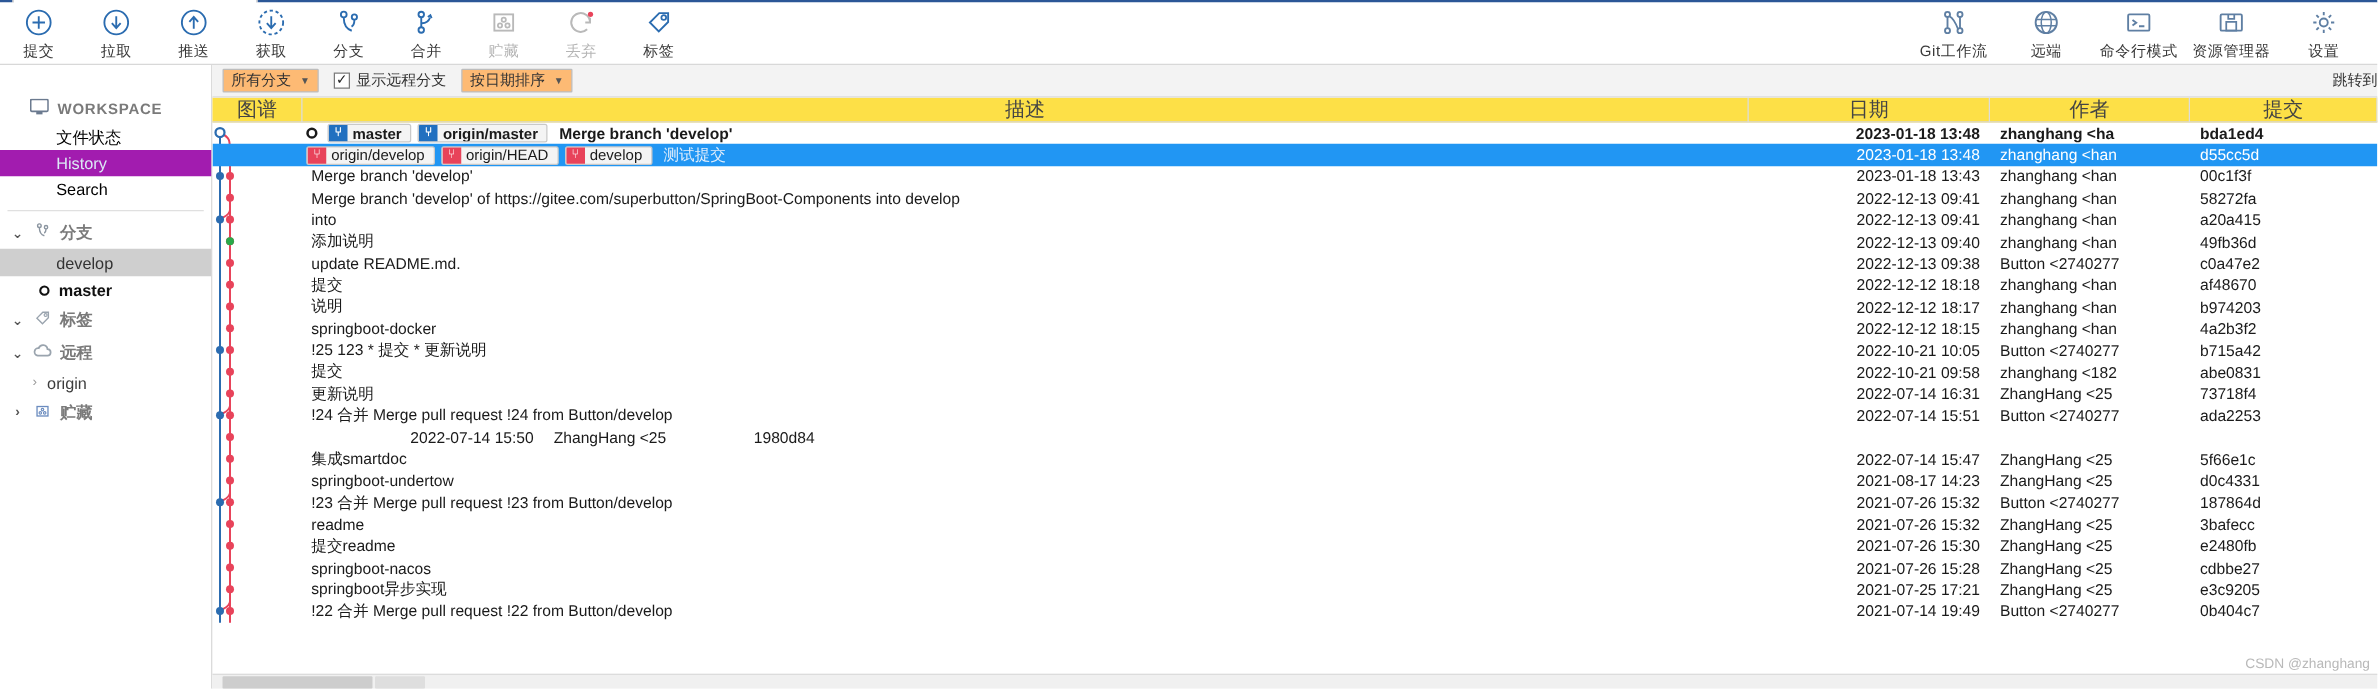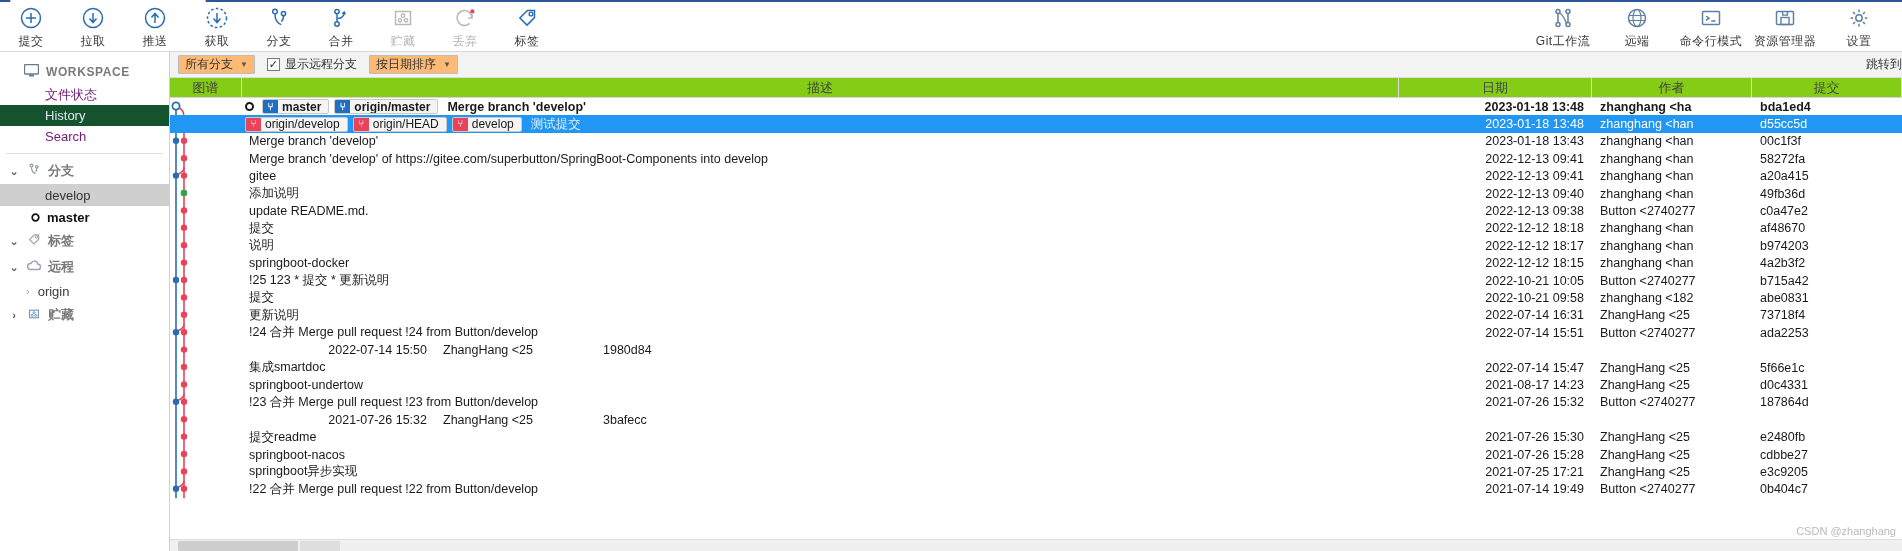--- a/index.html
+++ b/index.html
@@ -38,28 +38,28 @@
   .tb-right .tb-btn .lb { white-space: nowrap; }
 
   
   #sidebar {
     position: absolute; top: 52px; left: 0; width: 170px; height: 499px;
     background: #ffffff; border-right: 1px solid #d0d0d0;
     font-size: 13px; color: #333;
   }
   .sb-head {
     display: flex; align-items: center; gap: 7px;
-    height: 24px; padding-left: 24px; margin-top: 8px;
+    height: 24px; padding-left: 24px; margin-top: 23px;
     font-weight: bold; color: #7a7a7a; font-size: 12px; letter-spacing: .6px;
   }
   .sb-item {
     height: 21px; display: flex; align-items: center;
-    padding-left: 45px; color: #701a75; cursor: pointer; font-size: 13px;
-  }
-  .sb-item.selected { background: #14532d; color: #dce9f5; }
+    padding-left: 45px; color: #000000; cursor: pointer; font-size: 13px;
+  }
+  .sb-item.selected { background: #a21caf; color: #dce9f5; }
   .sb-item.shaded { background: #cfcfcf; color: #333; }
   .sb-sep { height: 1px; background: #e0e0e0; margin: 6px 6px 4px 6px; }
   .sb-group {
     height: 26px; display: flex; align-items: center; gap: 6px;
     padding-left: 8px; color: #7a7a7a; font-weight: bold; font-size: 13px; cursor: pointer;
   }
   .sb-group .chev { width: 12px; text-align: center; font-size: 11px; color: #555; }
   .sb-branch {
     height: 22px; display: flex; align-items: center; gap: 7px;
     padding-left: 31px; font-size: 13px; cursor: pointer;
@@ -91,22 +91,22 @@
     display: flex; align-items: center; justify-content: center;
     font-size: 11px; color: #222; line-height: 1;
   }
   .jumpto {
     position: absolute; right: 0px; top: 4px;
     font-size: 12px; color: #333; white-space: nowrap; cursor: pointer;
   }
 
   
   #tablehead {
-    height: 20px; background: #84cc16; border-bottom: 1px solid #d6d6d6;
-    display: flex; font-size: 13px; color: #444;
+    height: 20px; background: #fde047; border-bottom: 1px solid #d6d6d6;
+    display: flex; font-size: 16px; color: #444;
   }
   #tablehead .th {
     display: flex; align-items: center; justify-content: center;
     border-right: 1px solid #dcdcdc; height: 20px; cursor: pointer;
   }
   .col-graph { width: 72px; }
   .col-desc  { width: 1157px; text-align: right; }
   .col-date  { width: 193px; }
   .col-auth  { width: 160px; }
   .col-hash  { width: 150px; }
@@ -500,21 +500,21 @@
           <div class="cell c-desc">
             <span class="msg">Merge branch 'develop' of https://gitee.com/superbutton/SpringBoot-Components into develop</span>
           </div>
           <div class="cell c-date">2022-12-13 09:41</div>
           <div class="cell c-auth">zhanghang &lt;han</div>
           <div class="cell c-hash">58272fa</div>
         </div>
         <div class="row">
           <div class="cell c-graph"></div>
           <div class="cell c-desc">
-            <span class="msg">gitee</span>
+            <span class="msg">into</span>
           </div>
           <div class="cell c-date">2022-12-13 09:41</div>
           <div class="cell c-auth">zhanghang &lt;han</div>
           <div class="cell c-hash">a20a415</div>
         </div>
         <div class="row">
           <div class="cell c-graph"></div>
           <div class="cell c-desc">
             <span class="msg">添加说明</span>
           </div>
@@ -622,20 +622,23 @@
           <div class="cell c-graph"></div>
           <div class="cell c-desc">
             <span class="msg">!23 合并 Merge pull request !23 from Button/develop</span>
           </div>
           <div class="cell c-date">2021-07-26 15:32</div>
           <div class="cell c-auth">Button &lt;2740277</div>
           <div class="cell c-hash">187864d</div>
         </div>
         <div class="row">
           <div class="cell c-graph"></div>
+          <div class="cell c-desc">
+            <span class="msg">readme</span>
+          </div>
           <div class="cell c-date">2021-07-26 15:32</div>
           <div class="cell c-auth">ZhangHang &lt;25</div>
           <div class="cell c-hash">3bafecc</div>
         </div>
         <div class="row">
           <div class="cell c-graph"></div>
           <div class="cell c-desc">
             <span class="msg">提交readme</span>
           </div>
           <div class="cell c-date">2021-07-26 15:30</div>

